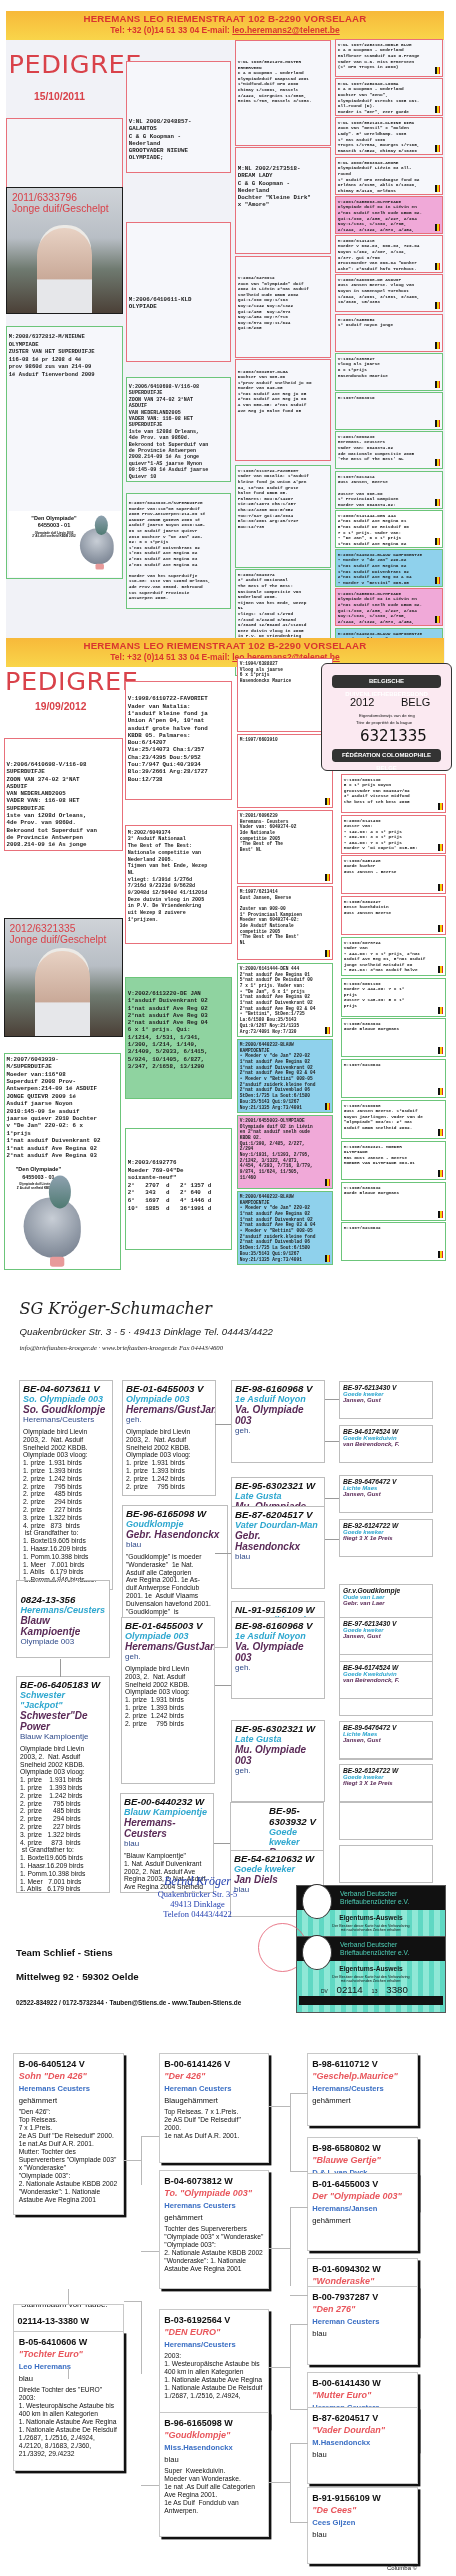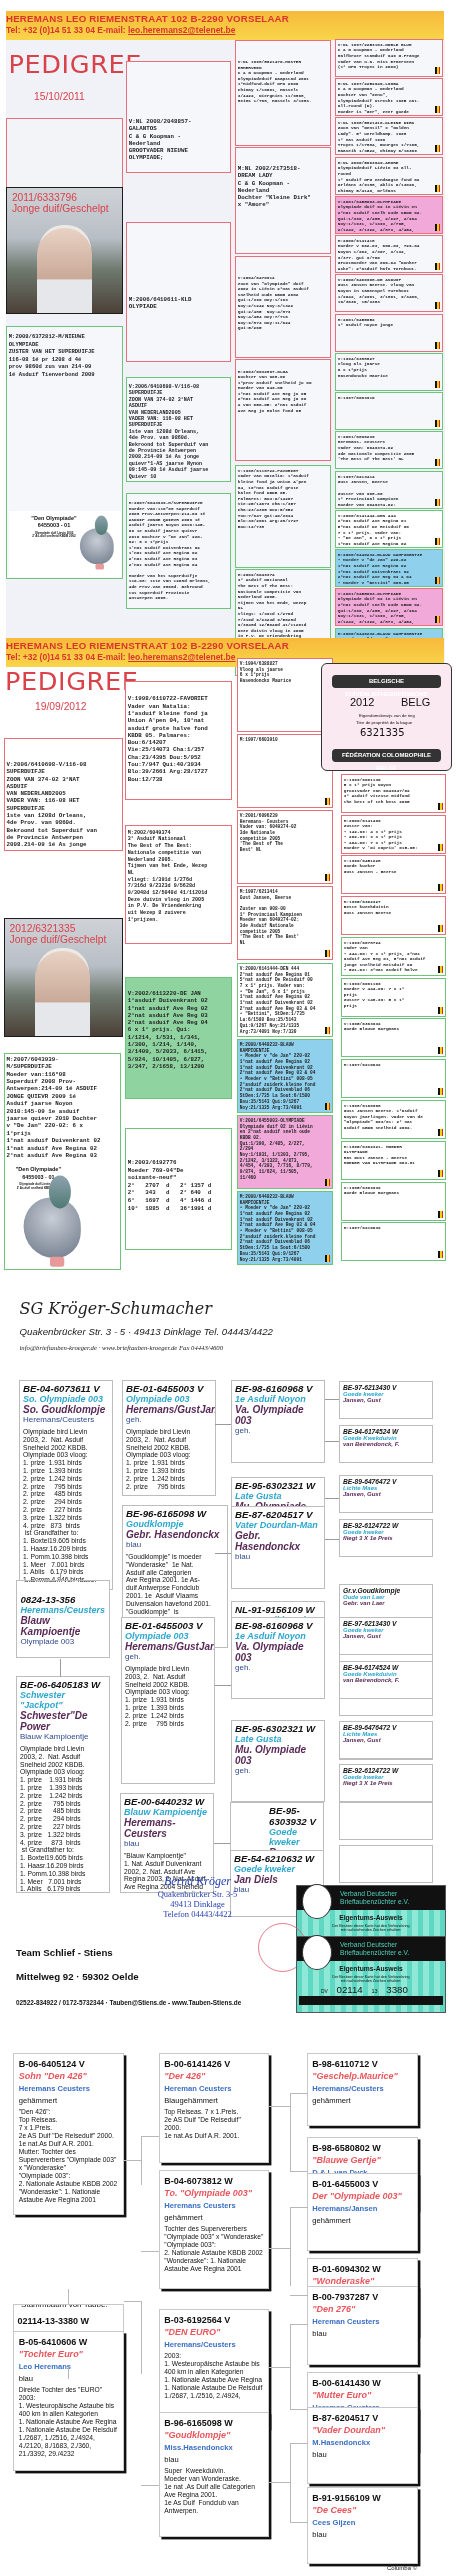--- a/index.html
+++ b/index.html
@@ -1,25 +1,25 @@
 <!DOCTYPE html>
 <html style="font-size:9.7px"><head>
 <meta charset="utf-8">
 <style>
 *{box-sizing:border-box;margin:0;padding:0}
 body{width:456px;height:2576px;background:#fff;font-family:"Liberation Sans",sans-serif;position:relative;overflow:hidden;color:#111}
 .abs{position:absolute}
 
-.banner{position:absolute;left:6px;width:438px;height:29px;background:linear-gradient(#f7b93a,#f9d54a);text-align:left;color:#d9352f;font-weight:bold;font-family:"Liberation Sans",sans-serif}
+.banner{position:absolute;left:6px;width:438px;height:29px;background:linear-gradient(#f7b93a,#f9d54a);text-align:center;color:#d9352f;font-weight:bold;font-family:"Liberation Sans",sans-serif}
 .banner .l1{font-size:9.7px;margin-top:2.4px;letter-spacing:0.2px}
 .banner .l2{font-size:8.5px;margin-top:0.6px}
 .banner .l2 u{text-decoration:underline}
 .sheet{position:absolute;left:6px;width:439px;background:#f1f2f7}
 .pedtitle{position:absolute;color:#d9424a;font-size:25.6px;letter-spacing:0.6px;font-family:"DejaVu Sans",sans-serif}
-.peddate{position:absolute;color:#d9424a;font-size:10.3px;font-weight:normal}
+.peddate{position:absolute;color:#d9424a;font-size:10.3px;font-weight:bold}
 .box{position:absolute;border:0.9px solid #e8707a;background:#f6f7fb;font-family:"Liberation Mono",monospace;font-size:4.4px;line-height:5.6px;padding:1.8px 1.8px;overflow:hidden;white-space:pre-wrap;font-weight:bold;color:#222}
 .box.g{border-color:#6cc57a}
 .box.big{font-size:5.8px;line-height:7.3px}
 .box.med{font-size:5.1px;line-height:6.4px}
 .box.pink{background:#f0a9d8}
 .box.green{background:#8fd3a0}
 .box.blue{background:#8fd1ec}
 .box.white{background:#fff}
 .flag{position:absolute;right:1.8px;bottom:1.8px;width:4.9px;height:7.3px}
 .flag i{display:block;float:left;width:1.6px;height:7.3px}
@@ -507,21 +507,21 @@
 Goede Blauwe Borgmans</span><span class="flag"><i style="background:#111"></i><i style="background:#f5d20a"></i><i style="background:#d9262b"></i></span></div>
     <div class="box g white" style="left: 341px; top: 1222px; width: 105px; height: 39px; font-size: 4.4px; line-height: 5.5px;"><span>M:1997/6210632</span><span class="flag"><i style="background:#111"></i><i style="background:#f5d20a"></i><i style="background:#d9262b"></i></span></div>
   </div>
 
 <div class="ring-card" style="left:321px;top:663px;width:131px;height:108px">
   <div style="position:absolute;left:9.7px;top:11px;right:9.7px;height:13.4px;background:#333;color:#fff;font-size:6px;font-weight:bold;text-align:center;line-height:13.4px;border-radius:3.7px">BELGISCHE DUIVENLIEFHEBBERSBOND</div>
   <div style="position:absolute;left:28px;top:32px;font-size:11px">2012</div>
   <div style="position:absolute;left:79px;top:32px;font-size:11px">BELG</div>
   <div style="position:absolute;left:37px;top:49px;font-size:4.3px">Eigendomsbewijs van de ring</div>
   <div style="position:absolute;left:34px;top:56px;font-size:4.3px">Titre de propriété de la bague</div>
-  <div style="position:absolute;left:38px;top:63px;font-size:10px;font-family:'DejaVu Sans',sans-serif">6321335</div>
+  <div style="position:absolute;left:38px;top:63px;font-size:15px;font-family:'DejaVu Sans',sans-serif">6321335</div>
   <div style="position:absolute;left:9.7px;top:85px;right:9.7px;height:13.4px;background:#333;color:#fff;font-size:6px;font-weight:bold;text-align:center;line-height:13.4px;border-radius:3.7px">FÉDÉRATION COLOMBOPHILE BELGE</div>
 </div>
 
 <div class="abs" style="left:19.5px;top:1299px;font-family:'DejaVu Serif',serif;font-style:italic;font-size:16px;color:#222">SG Kröger-Schumacher</div>
 <div class="abs" style="left:19.5px;top:1326px;font-style:italic;font-size:9.7px;color:#222">Quakenbrücker Str. 3 - 5  ·  49413 Dinklage Tel. 04443/4422</div>
 <div class="abs" style="left:19.5px;top:1334px;margin-top:10.3px;font-family:'Liberation Serif',serif;font-style:italic;font-size:6.7px;color:#222">info@brieftauben-kroeger.de  ·  www.brieftauben-kroeger.de     Fax 04443/4600</div>
 
 <div id="kroeger">
     <div class="kbox" style="left: 19px; top: 1380px; width: 94px; height: 210px;">
       <div class="kid">BE-04-6073611 V</div>

